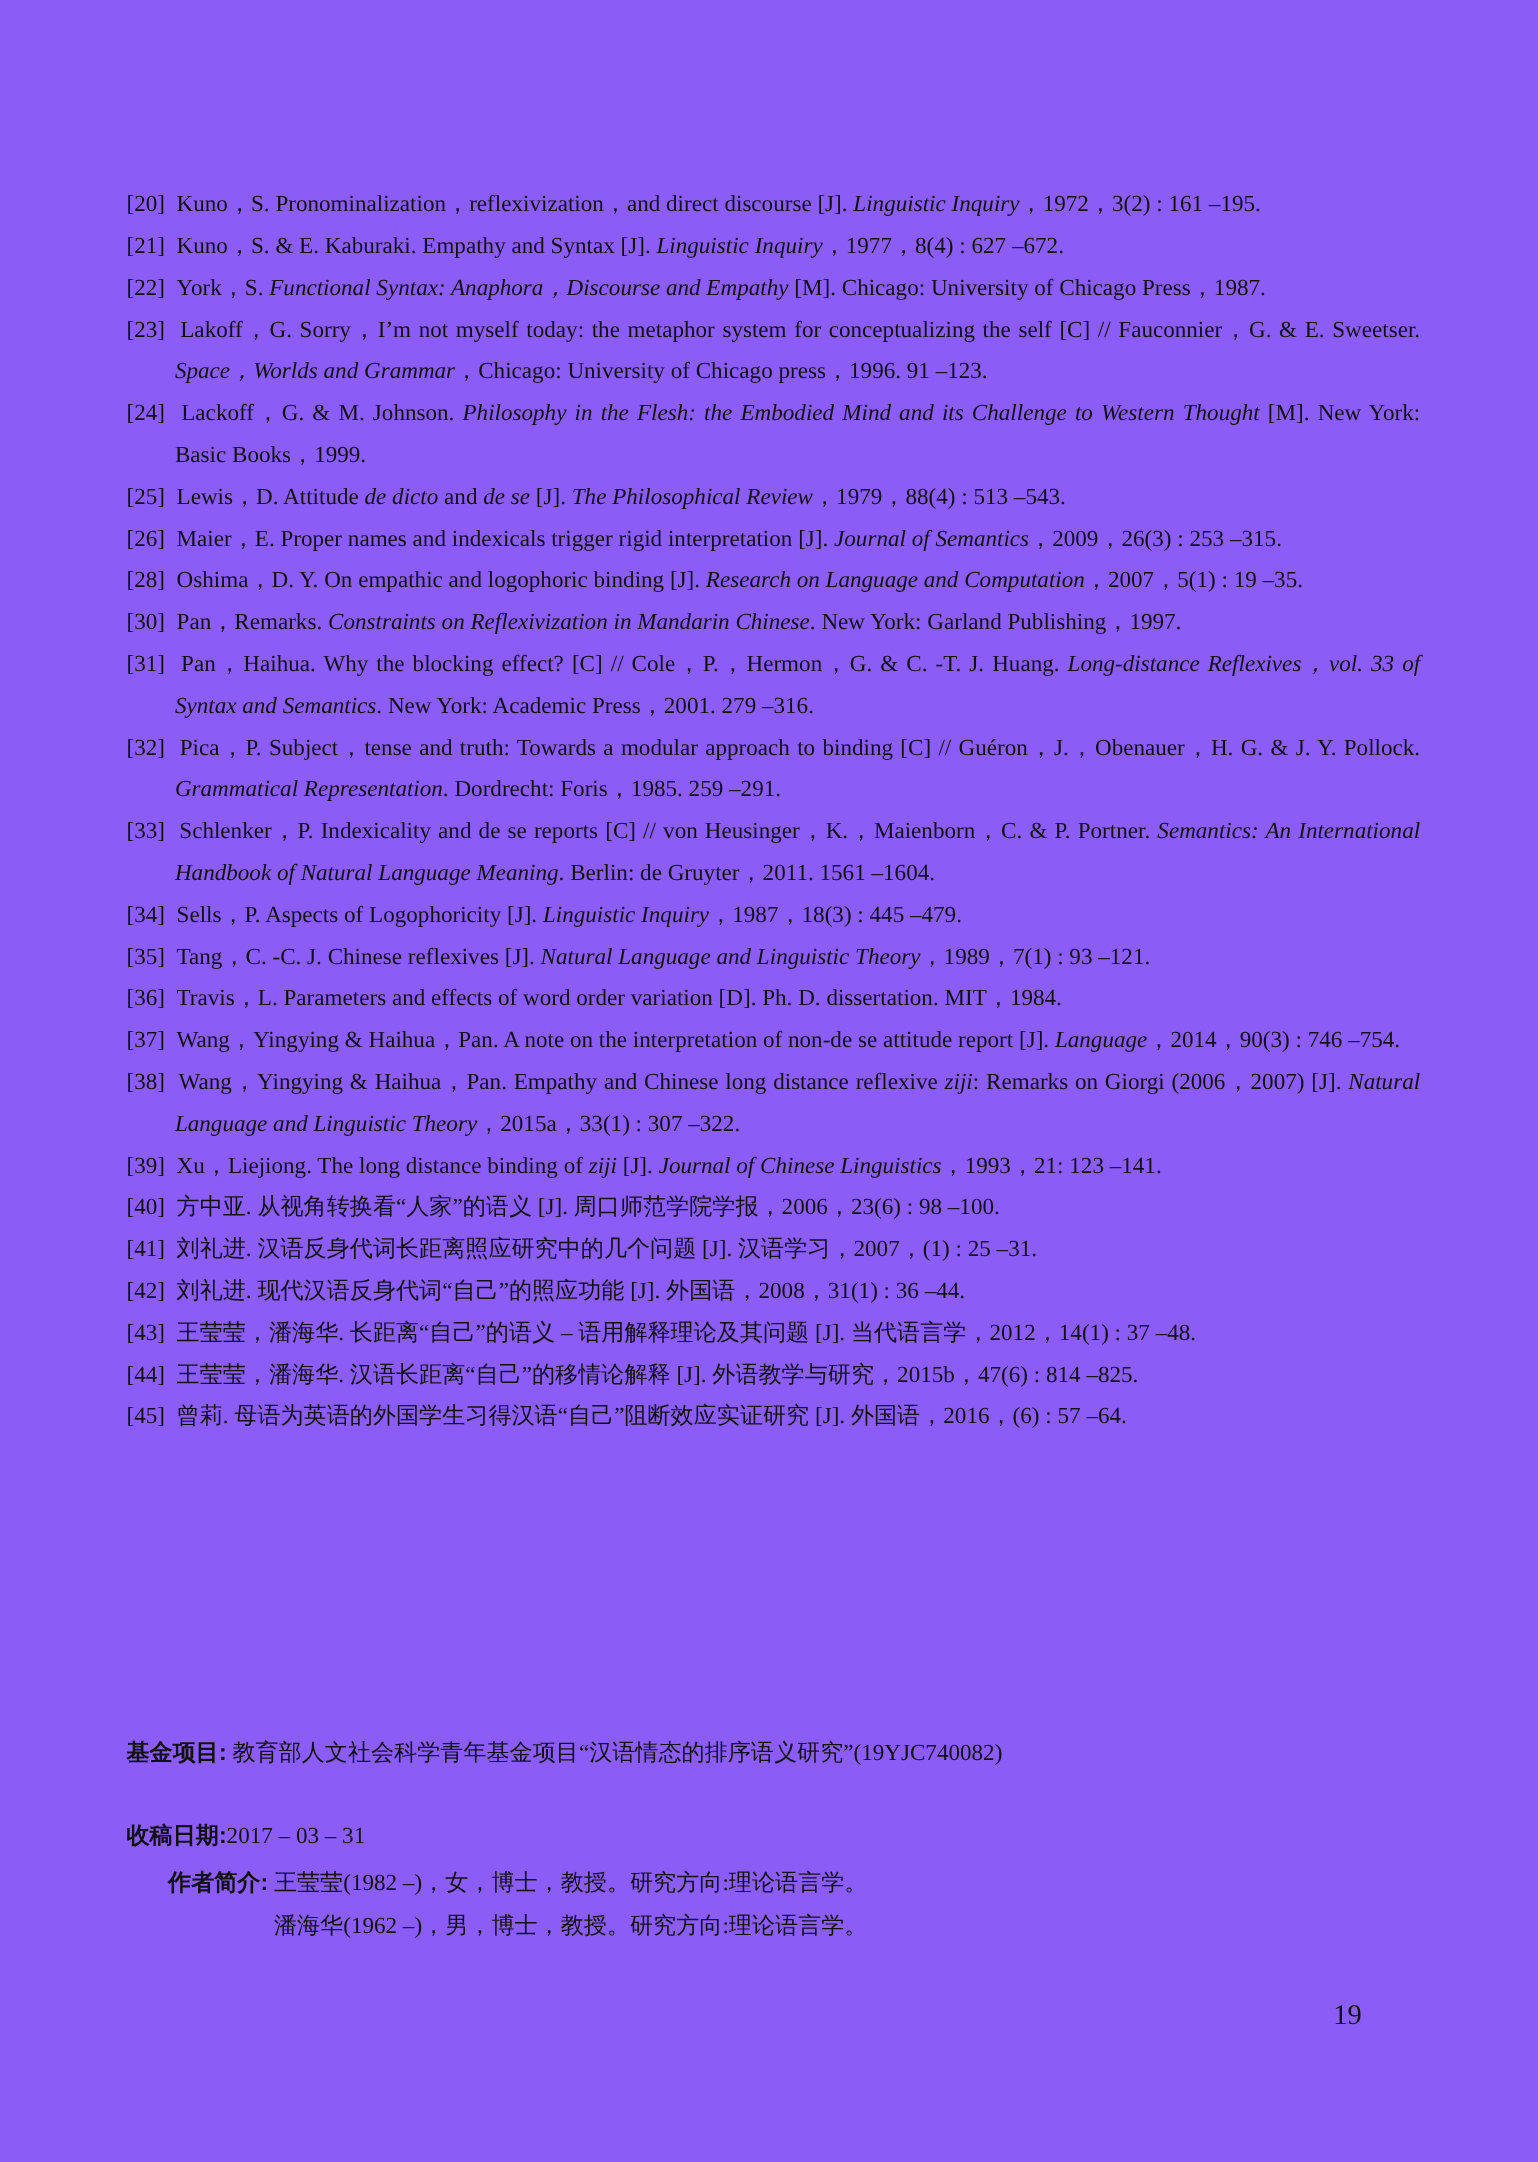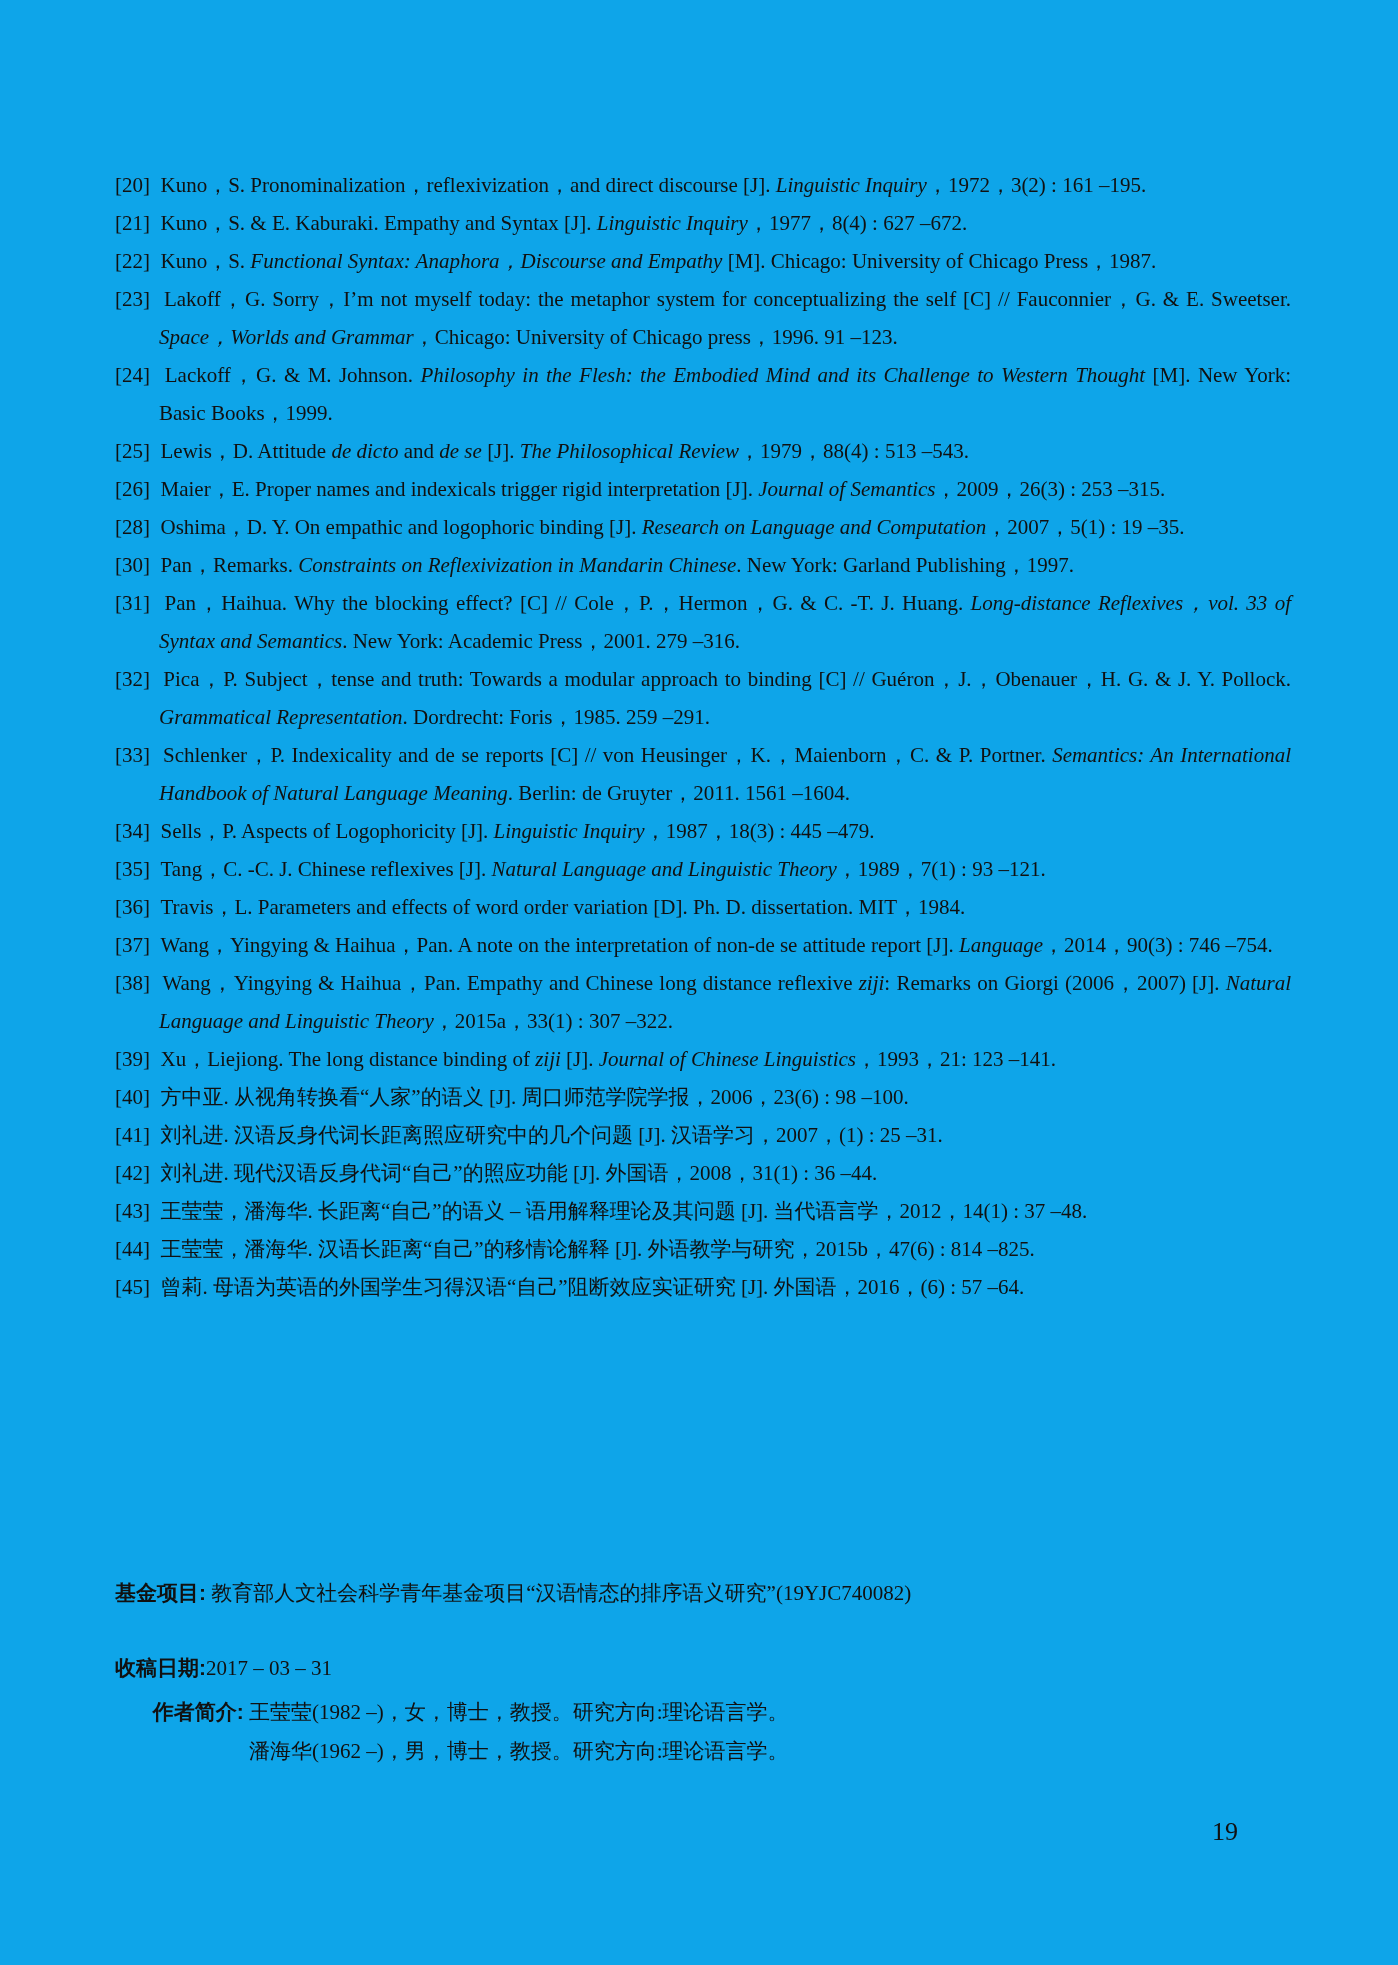--- a/index.html
+++ b/index.html
@@ -1,21 +1,21 @@
 <!DOCTYPE html>
 <html><head>
 <meta charset="utf-8">
 <style>
   * { box-sizing: border-box; }
   html, body { margin: 0; padding: 0; background: #ffffff; }
   .page {
     position: relative;
     width: 1398px;
     height: 1965px;
-    background: #0ea5e9;
+    background: #8b5cf6;
     color: #111111;
     font-family: "Liberation Serif", "DejaVu Serif", serif;
     overflow: hidden;
   }
   .refs {
     position: absolute;
     left: 115px;
     top: 166px;
     width: 1176px;
     font-size: 21px;
@@ -66,21 +66,21 @@
   }
 </style>
 </head>
 <body>
 
 <div class="page">
 
   <div class="refs">
       <div class="ref"><span class="ref-label">[20]</span>&nbsp;&nbsp;<span>Kuno，S. Pronominalization，reflexivization，and direct discourse [J]. </span><span class="it">Linguistic Inquiry</span><span>，1972，3(2) : 161 –195.</span></div>
       <div class="ref"><span class="ref-label">[21]</span>&nbsp;&nbsp;<span>Kuno，S. &amp; E. Kaburaki. Empathy and Syntax [J]. </span><span class="it">Linguistic Inquiry</span><span>，1977，8(4) : 627 –672.</span></div>
-      <div class="ref"><span class="ref-label">[22]</span>&nbsp;&nbsp;<span>Kuno，S. </span><span class="it">Functional Syntax: Anaphora，Discourse and Empathy</span><span> [M]. Chicago: University of Chicago Press，1987.</span></div>
+      <div class="ref"><span class="ref-label">[22]</span>&nbsp;&nbsp;<span>York，S. </span><span class="it">Functional Syntax: Anaphora，Discourse and Empathy</span><span> [M]. Chicago: University of Chicago Press，1987.</span></div>
       <div class="ref"><span class="ref-label">[23]</span>&nbsp;&nbsp;<span>Lakoff，G. Sorry，I’m not myself today: the metaphor system for conceptualizing the self [C] // Fauconnier，G. &amp; E. Sweetser. </span><span class="it">Space，Worlds and Grammar</span><span>，Chicago: University of Chicago press，1996. 91 –123.</span></div>
       <div class="ref"><span class="ref-label">[24]</span>&nbsp;&nbsp;<span>Lackoff，G. &amp; M. Johnson. </span><span class="it">Philosophy in the Flesh: the Embodied Mind and its Challenge to Western Thought</span><span> [M]. New York: Basic Books，1999.</span></div>
       <div class="ref"><span class="ref-label">[25]</span>&nbsp;&nbsp;<span>Lewis，D. Attitude </span><span class="it">de dicto</span><span> and </span><span class="it">de se</span><span> [J]. </span><span class="it">The Philosophical Review</span><span>，1979，88(4) : 513 –543.</span></div>
       <div class="ref"><span class="ref-label">[26]</span>&nbsp;&nbsp;<span>Maier，E. Proper names and indexicals trigger rigid interpretation [J]. </span><span class="it">Journal of Semantics</span><span>，2009，26(3) : 253 –315.</span></div>
       <div class="ref"><span class="ref-label">[28]</span>&nbsp;&nbsp;<span>Oshima，D. Y. On empathic and logophoric binding [J]. </span><span class="it">Research on Language and Computation</span><span>，2007，5(1) : 19 –35.</span></div>
       <div class="ref"><span class="ref-label">[30]</span>&nbsp;&nbsp;<span>Pan，Remarks. </span><span class="it">Constraints on Reflexivization in Mandarin Chinese</span><span>. New York: Garland Publishing，1997.</span></div>
       <div class="ref"><span class="ref-label">[31]</span>&nbsp;&nbsp;<span>Pan，Haihua. Why the blocking effect? [C] // Cole，P.，Hermon，G. &amp; C. -T. J. Huang. </span><span class="it">Long-distance Reflexives，vol. 33 of Syntax and Semantics</span><span>. New York: Academic Press，2001. 279 –316.</span></div>
       <div class="ref"><span class="ref-label">[32]</span>&nbsp;&nbsp;<span>Pica，P. Subject，tense and truth: Towards a modular approach to binding [C] // Guéron，J.，Obenauer，H. G. &amp; J. Y. Pollock. </span><span class="it">Grammatical Representation</span><span>. Dordrecht: Foris，1985. 259 –291.</span></div>
       <div class="ref"><span class="ref-label">[33]</span>&nbsp;&nbsp;<span>Schlenker，P. Indexicality and de se reports [C] // von Heusinger，K.，Maienborn，C. &amp; P. Portner. </span><span class="it">Semantics: An International Handbook of Natural Language Meaning</span><span>. Berlin: de Gruyter，2011. 1561 –1604.</span></div>
       <div class="ref"><span class="ref-label">[34]</span>&nbsp;&nbsp;<span>Sells，P. Aspects of Logophoricity [J]. </span><span class="it">Linguistic Inquiry</span><span>，1987，18(3) : 445 –479.</span></div>

